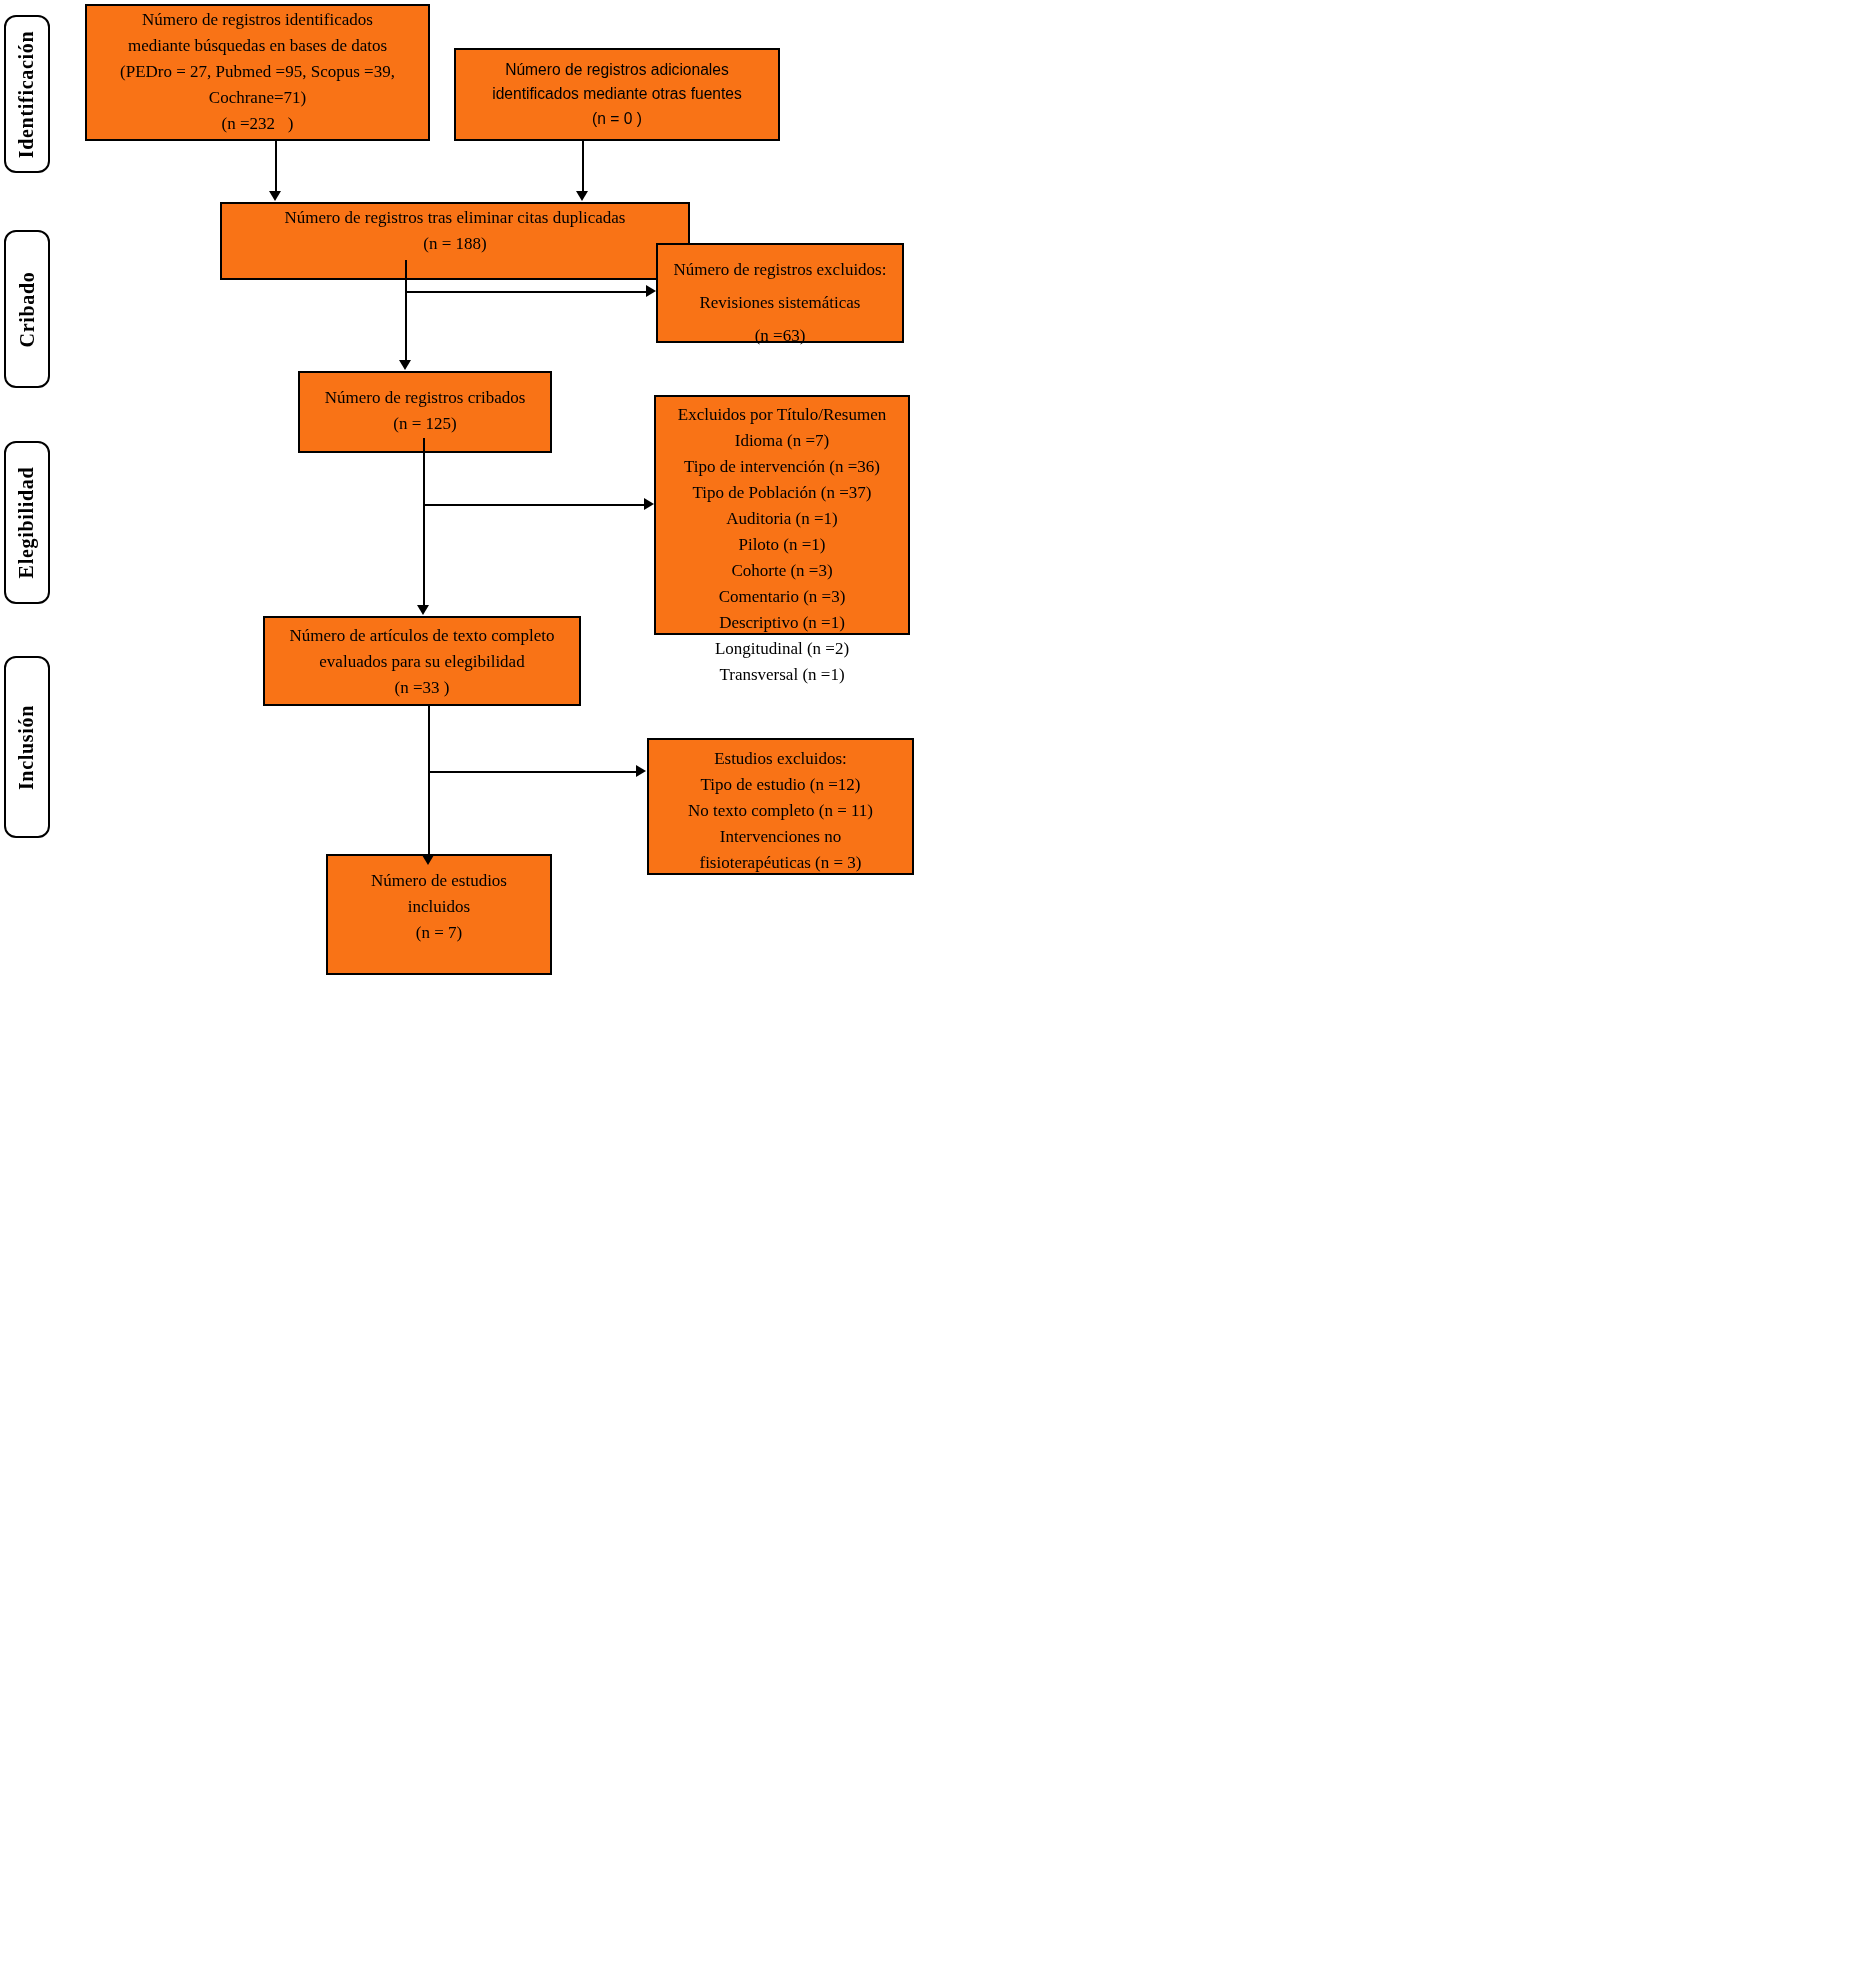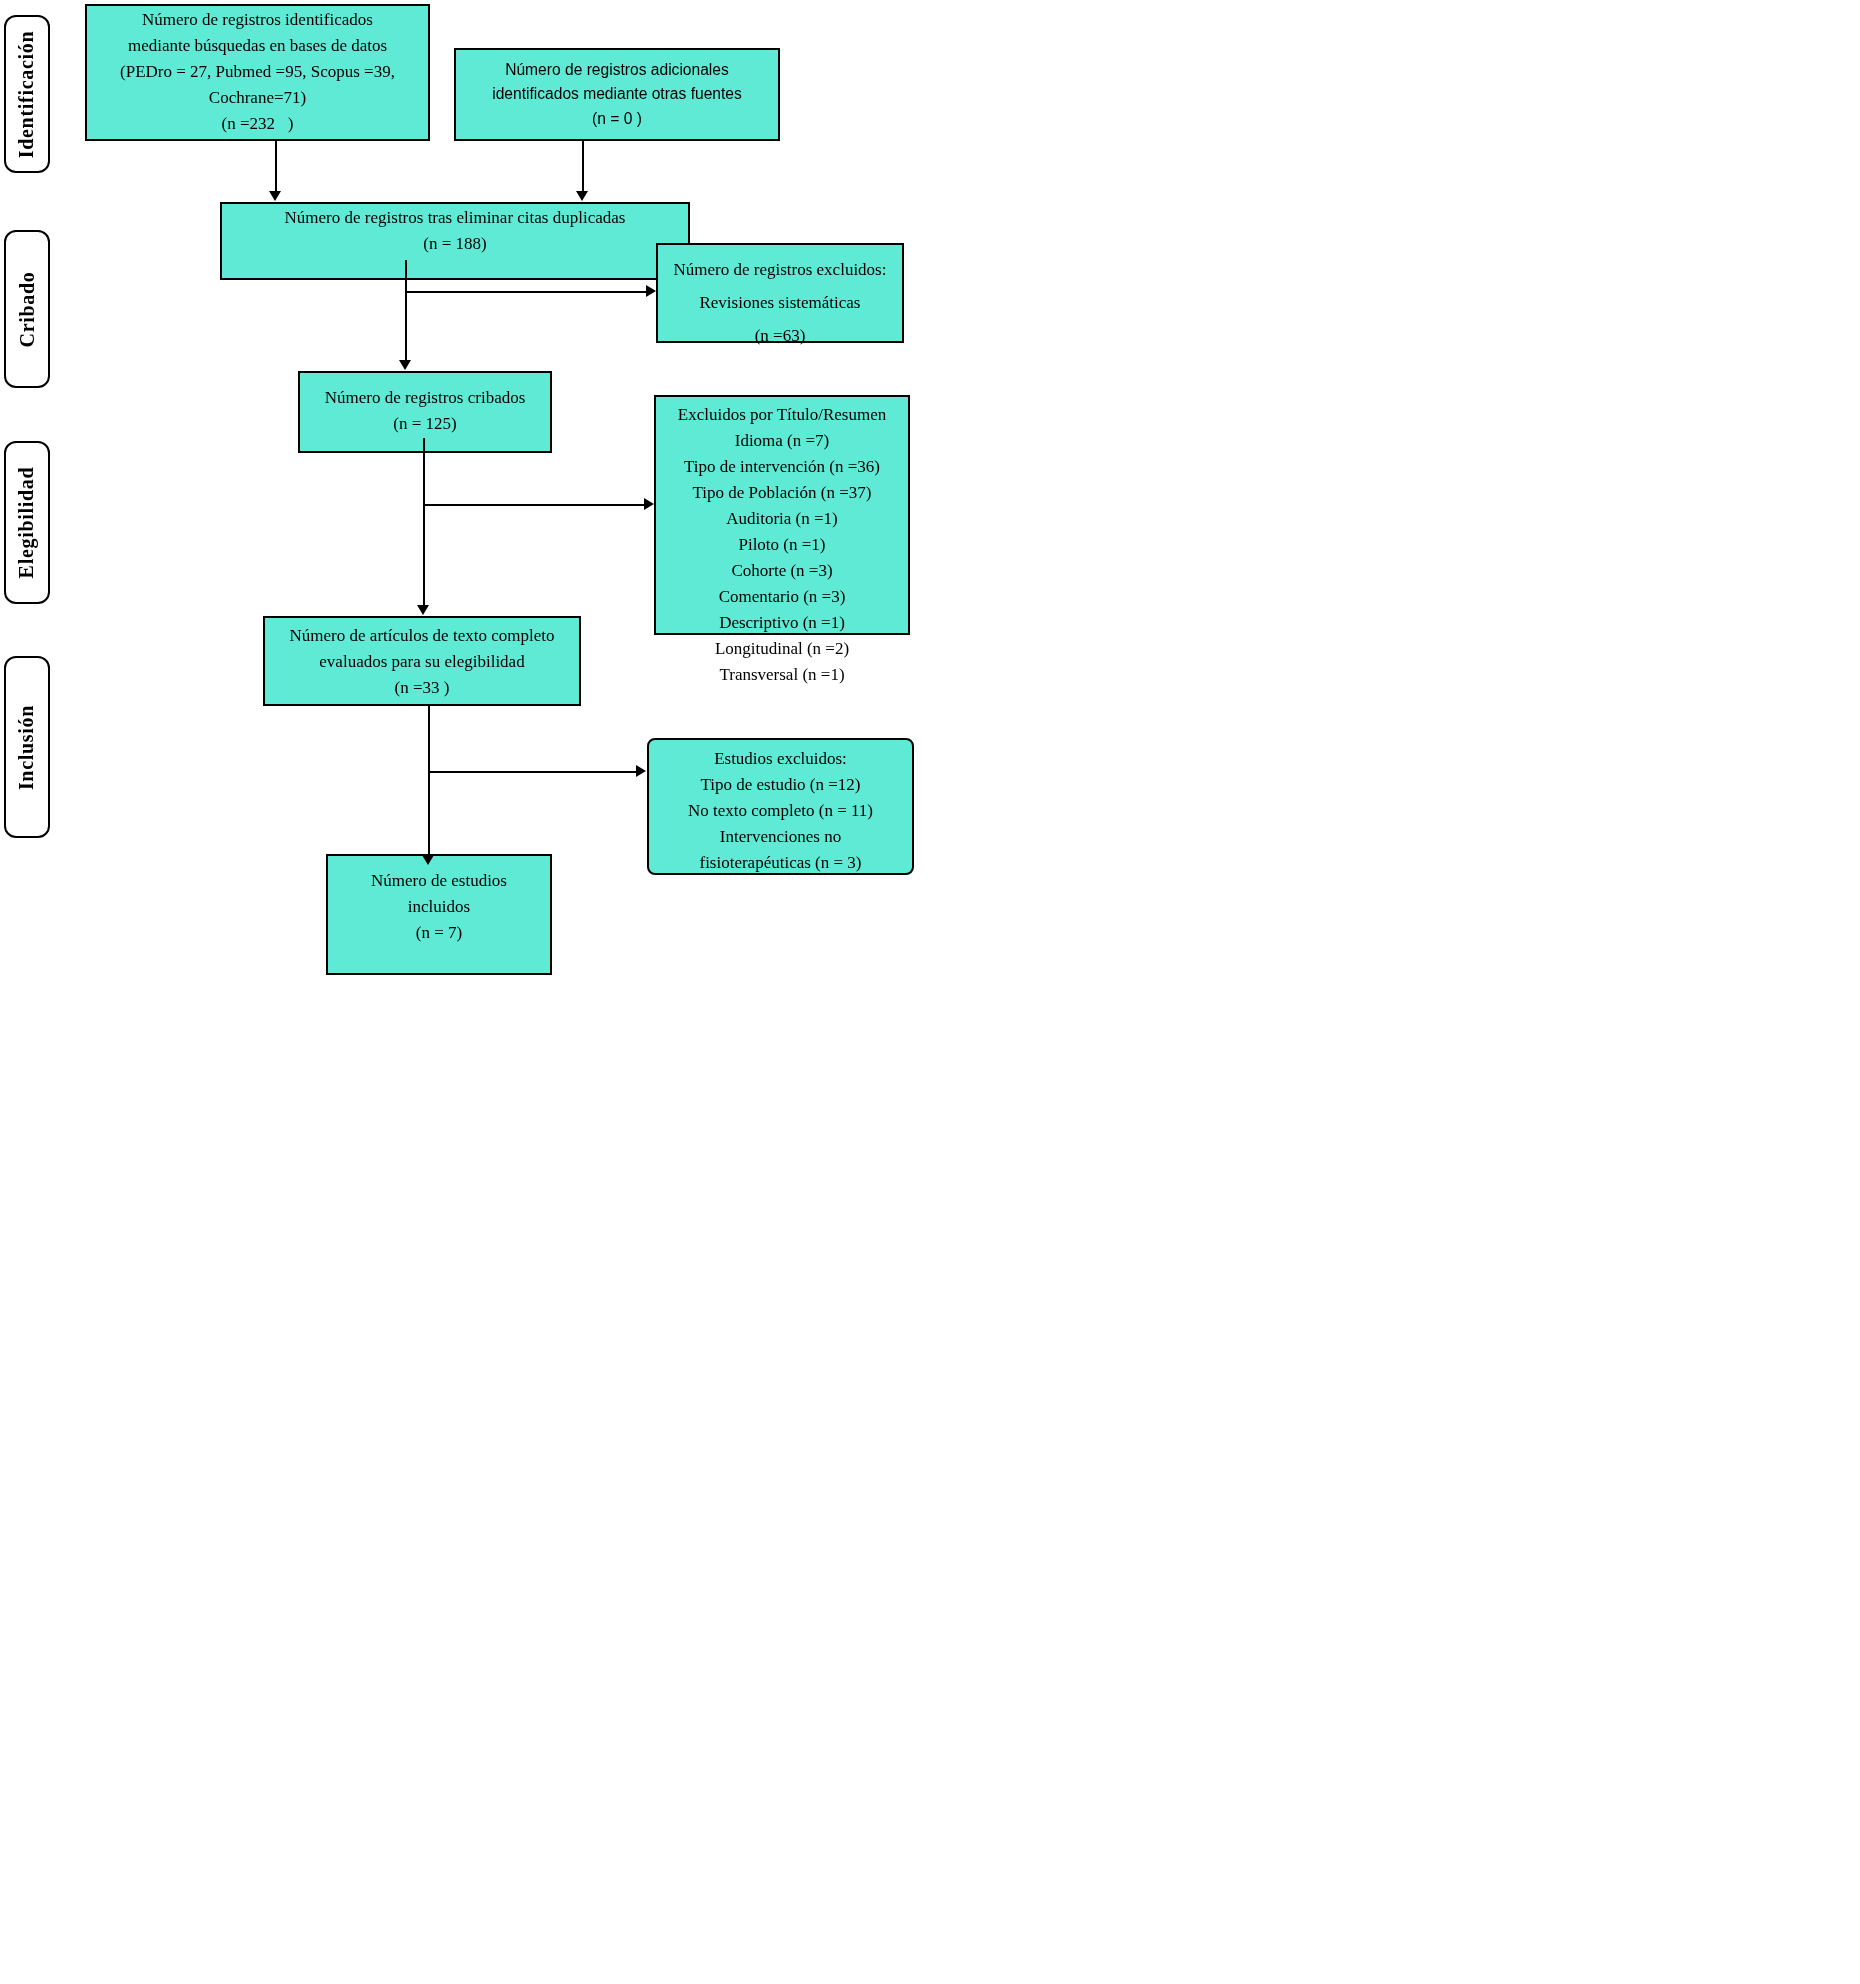--- a/index.html
+++ b/index.html
@@ -28,21 +28,21 @@
     transform: rotate(-90deg);
     white-space: nowrap;
     font-family: "Liberation Serif", "DejaVu Serif", serif;
     font-weight: bold;
     font-size: 20px;
     letter-spacing: 0.7px;
   }
   .box {
     position: absolute;
     border: 2.2px solid #000000;
-    background: #5eead4;
+    background: #f97316;
     box-sizing: border-box;
     display: flex;
     flex-direction: column;
     align-items: center;
     text-align: center;
   }
   .serif .line {
     font-family: "Liberation Serif", "DejaVu Serif", serif;
     font-size: 17px;
     line-height: 26px;
@@ -137,21 +137,21 @@
     <div class="line">Longitudinal (n =2)</div>
     <div class="line">Transversal (n =1)</div>
   </div>
 
   <div class="box serif" style="left:263px; top:616px; width:318px; height:90px; padding-top:5.2px;">
     <div class="line">Número de artículos de texto completo</div>
     <div class="line">evaluados para su elegibilidad</div>
     <div class="line">(n =33 )</div>
   </div>
 
-  <div class="box serif" style="left:647px; top:738px; width:267px; height:137px; padding-top:6px;border-radius:8px;">
+  <div class="box serif" style="left:647px; top:738px; width:267px; height:137px; padding-top:6px;">
     <div class="line">Estudios excluidos:</div>
     <div class="line">Tipo de estudio (n =12)</div>
     <div class="line">No texto completo (n = 11)</div>
     <div class="line">Intervenciones no</div>
     <div class="line">fisioterapéuticas (n = 3)</div>
   </div>
 
   <div class="box serif" style="left:326px; top:854px; width:226px; height:121px; padding-top:12px;">
     <div class="line">Número de estudios</div>
     <div class="line">incluidos</div>

